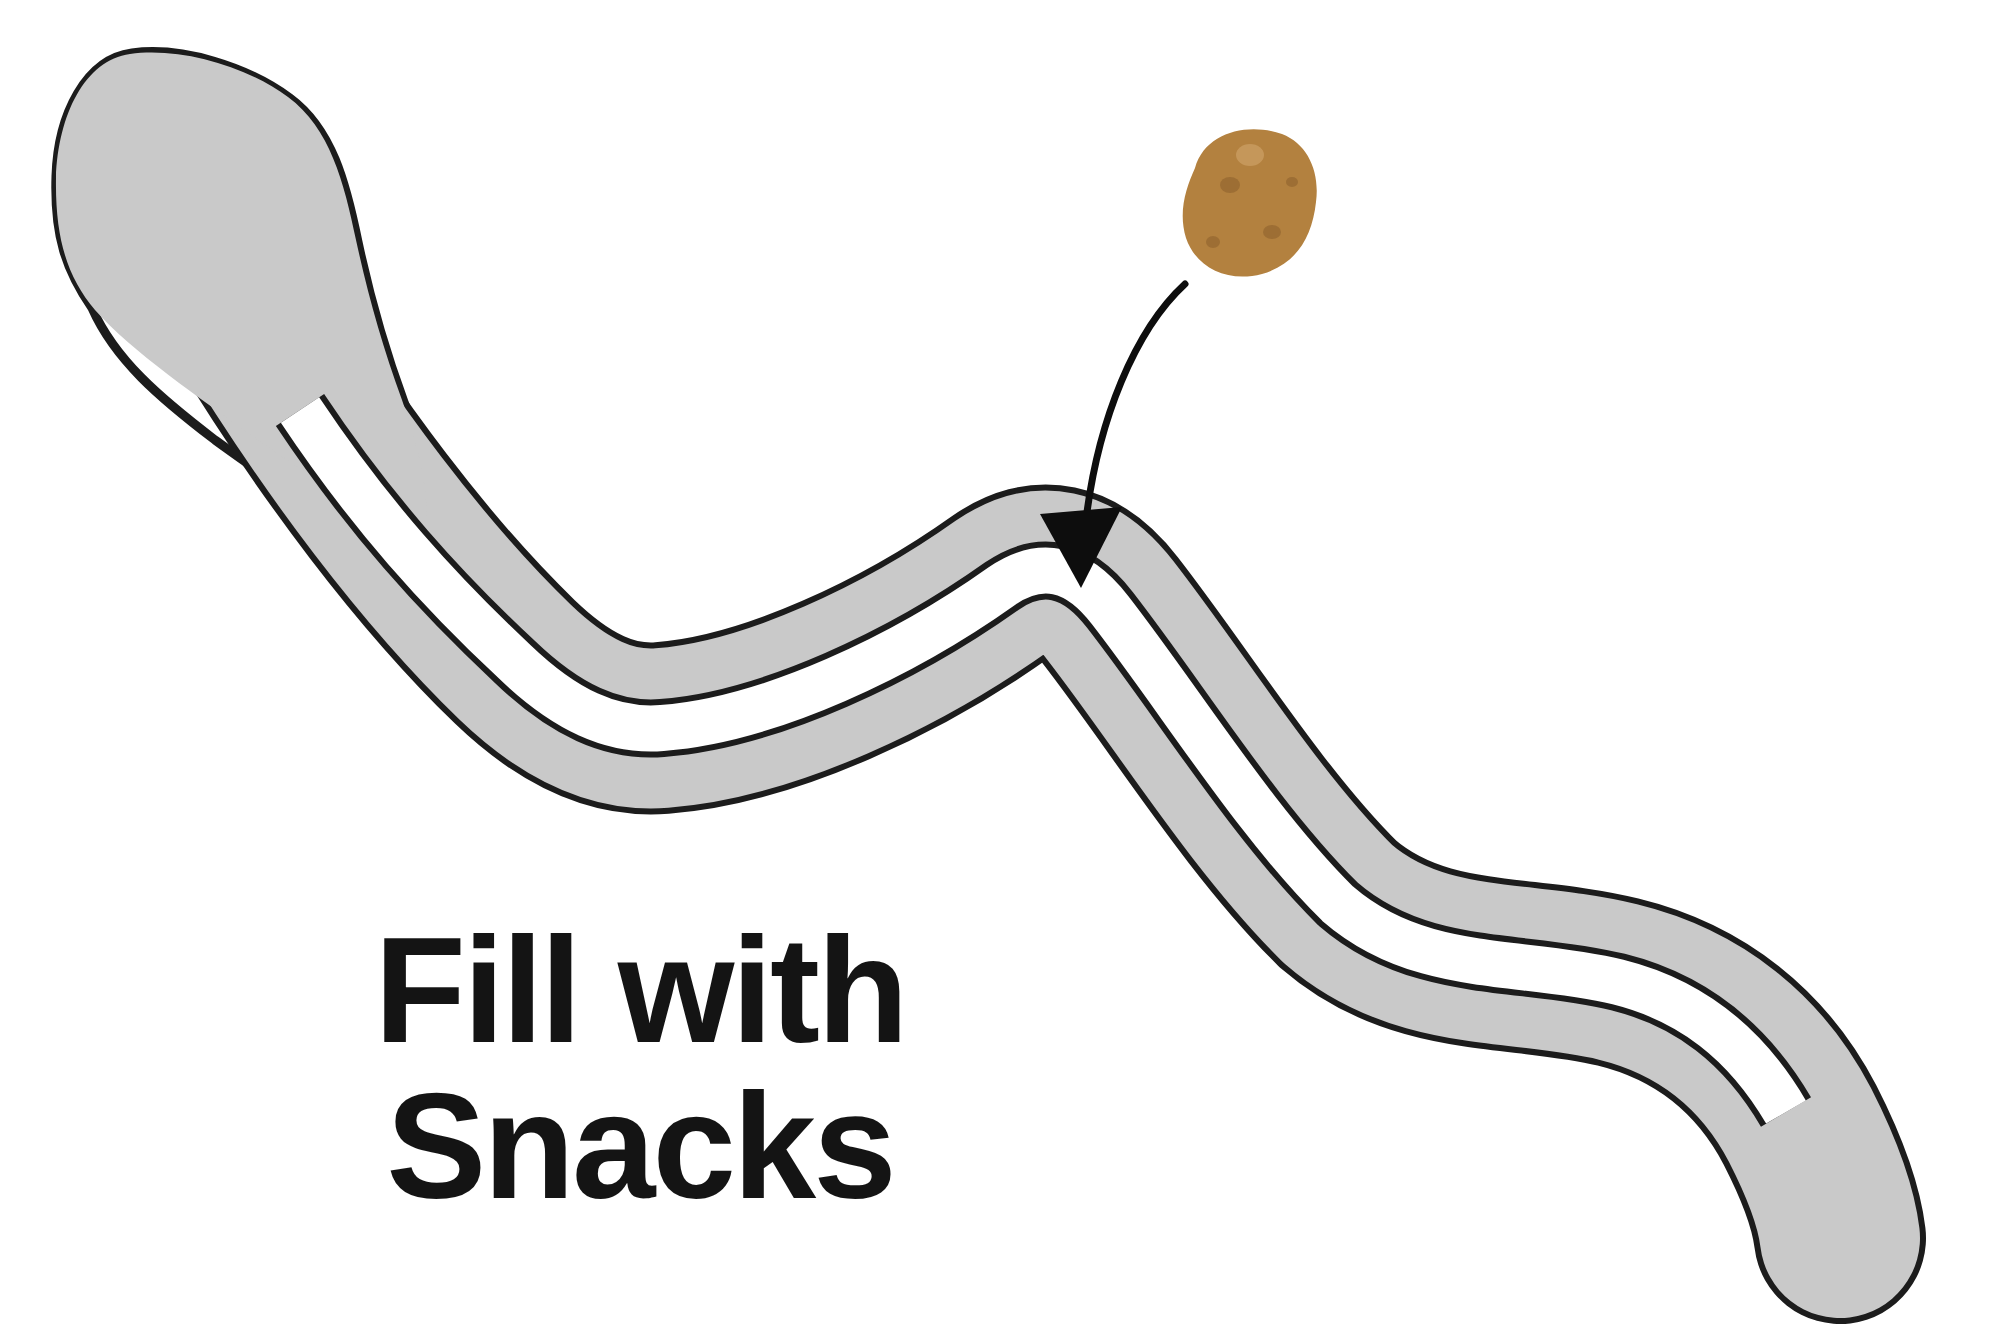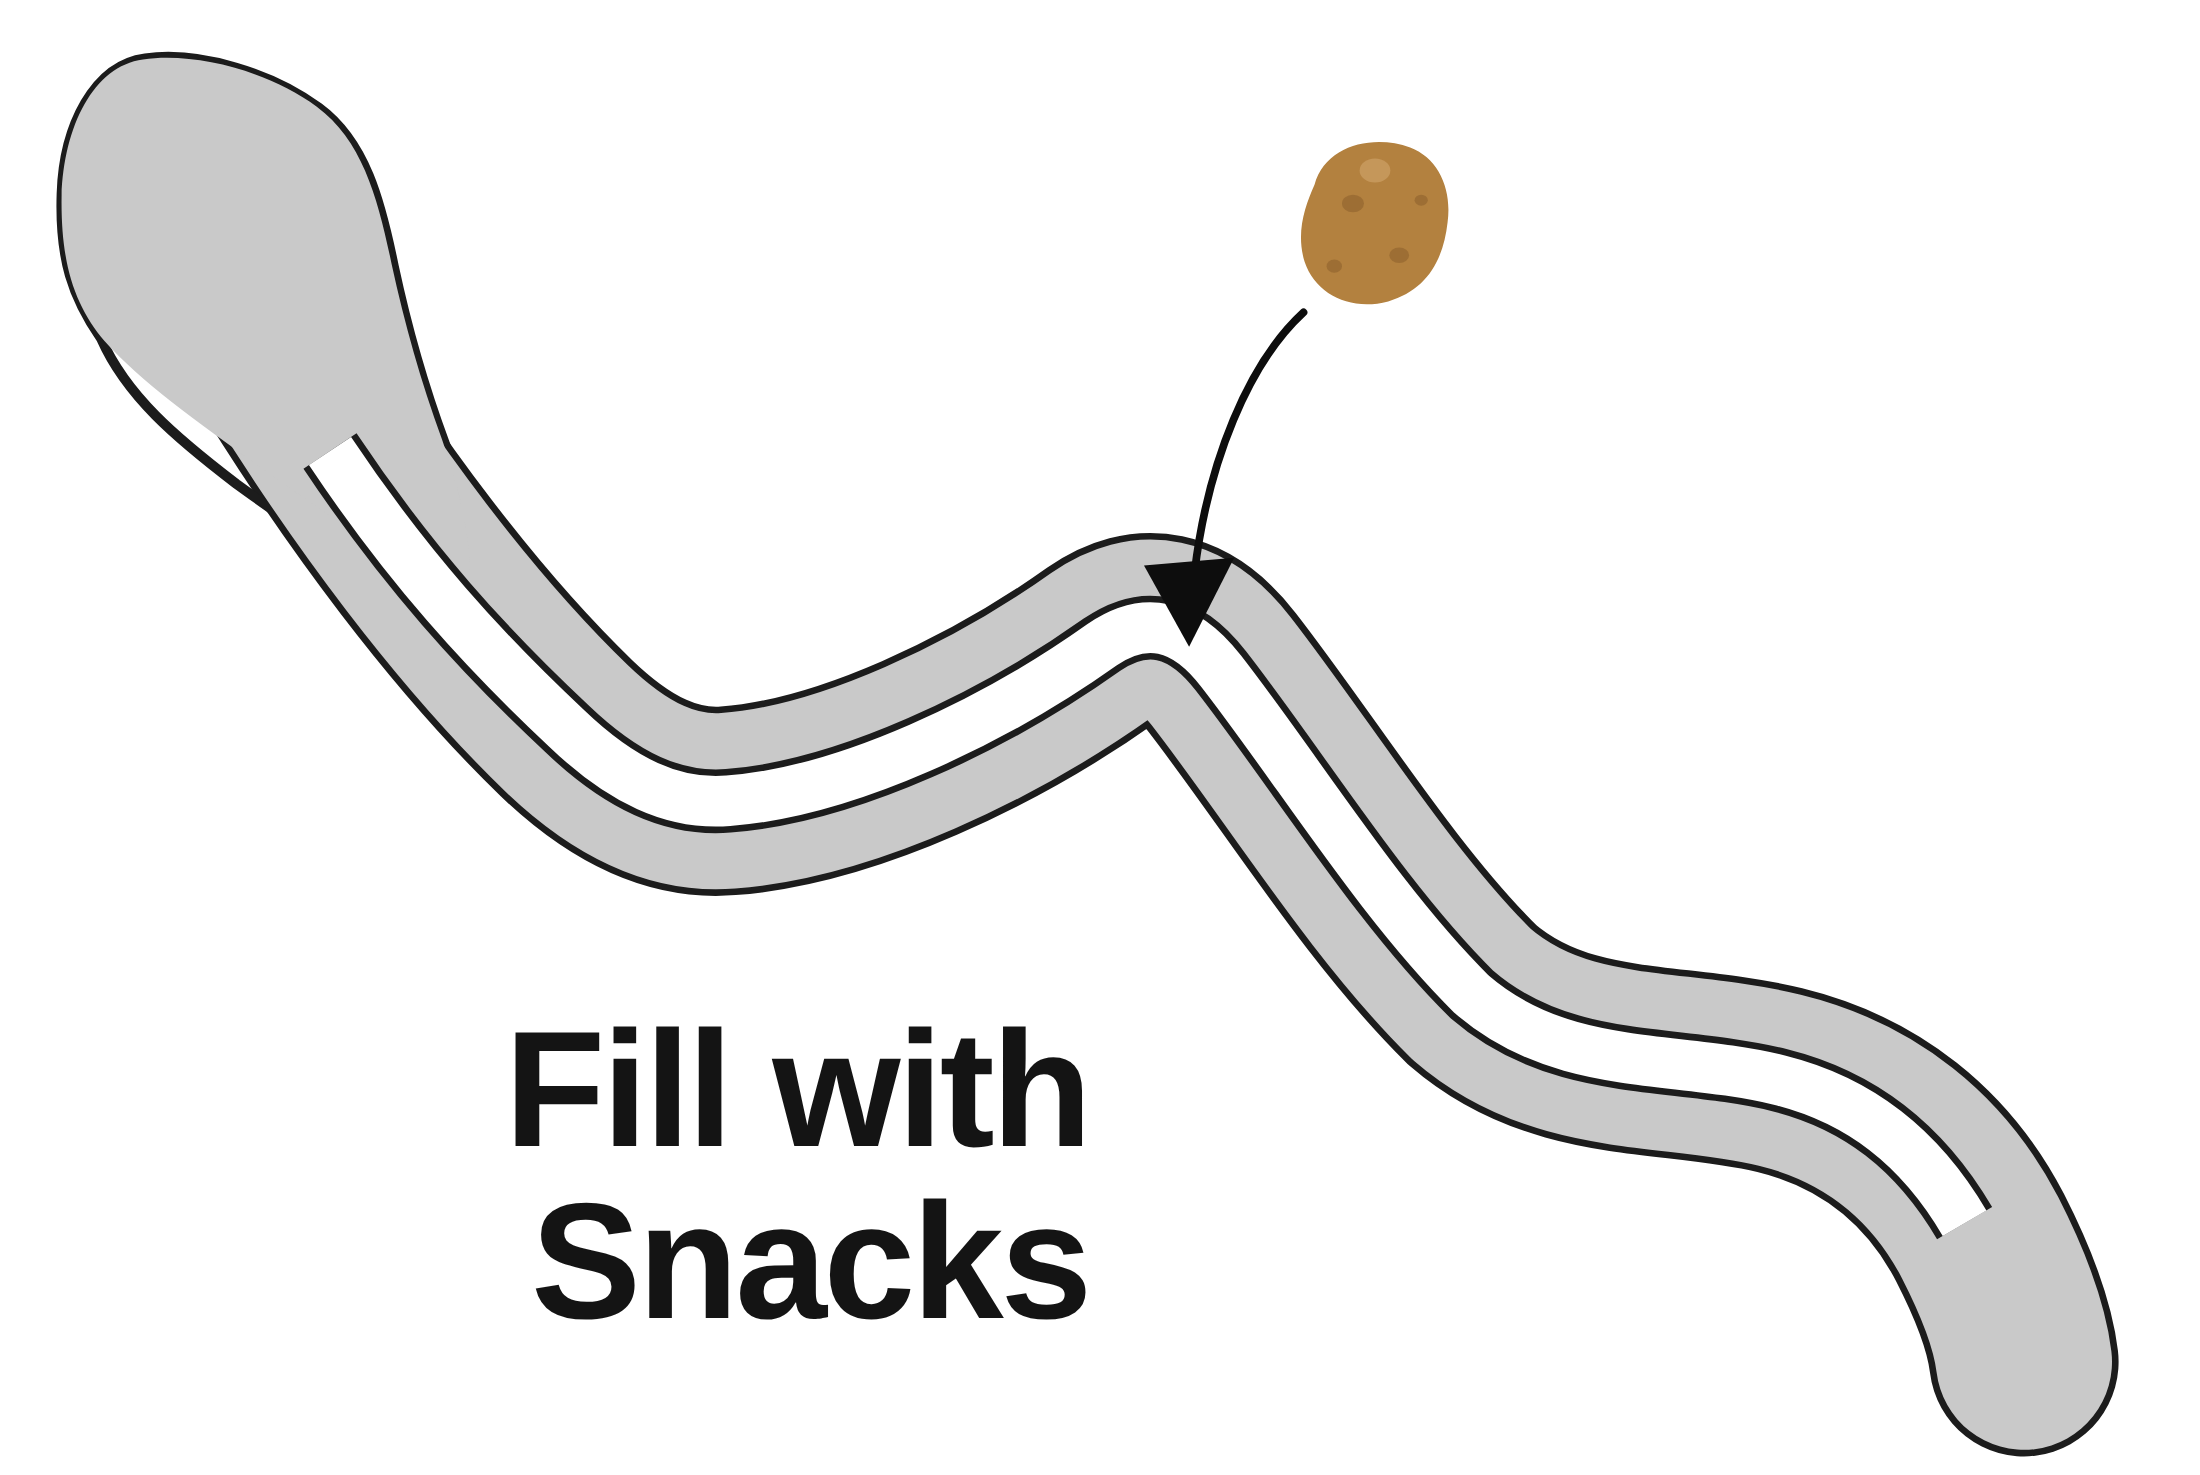--- a/index.html
+++ b/index.html
@@ -65,21 +65,21 @@
     stroke-linecap: round;
   }
   .arrow-head { fill: var(--arrow, #0d0d0d); stroke: none; }
 
   
   .caption {
     position: absolute;
     left: 290px;
     top: 912px;
     width: 700px;
-    text-align: right;
+    text-align: center;
     color: var(--caption-text, #141414);
     font-size: 150px;
     font-weight: 700;
     letter-spacing: -3px;
     line-height: 1.04;
     white-space: nowrap;
   }
 </style>
 </head>
 <body>

